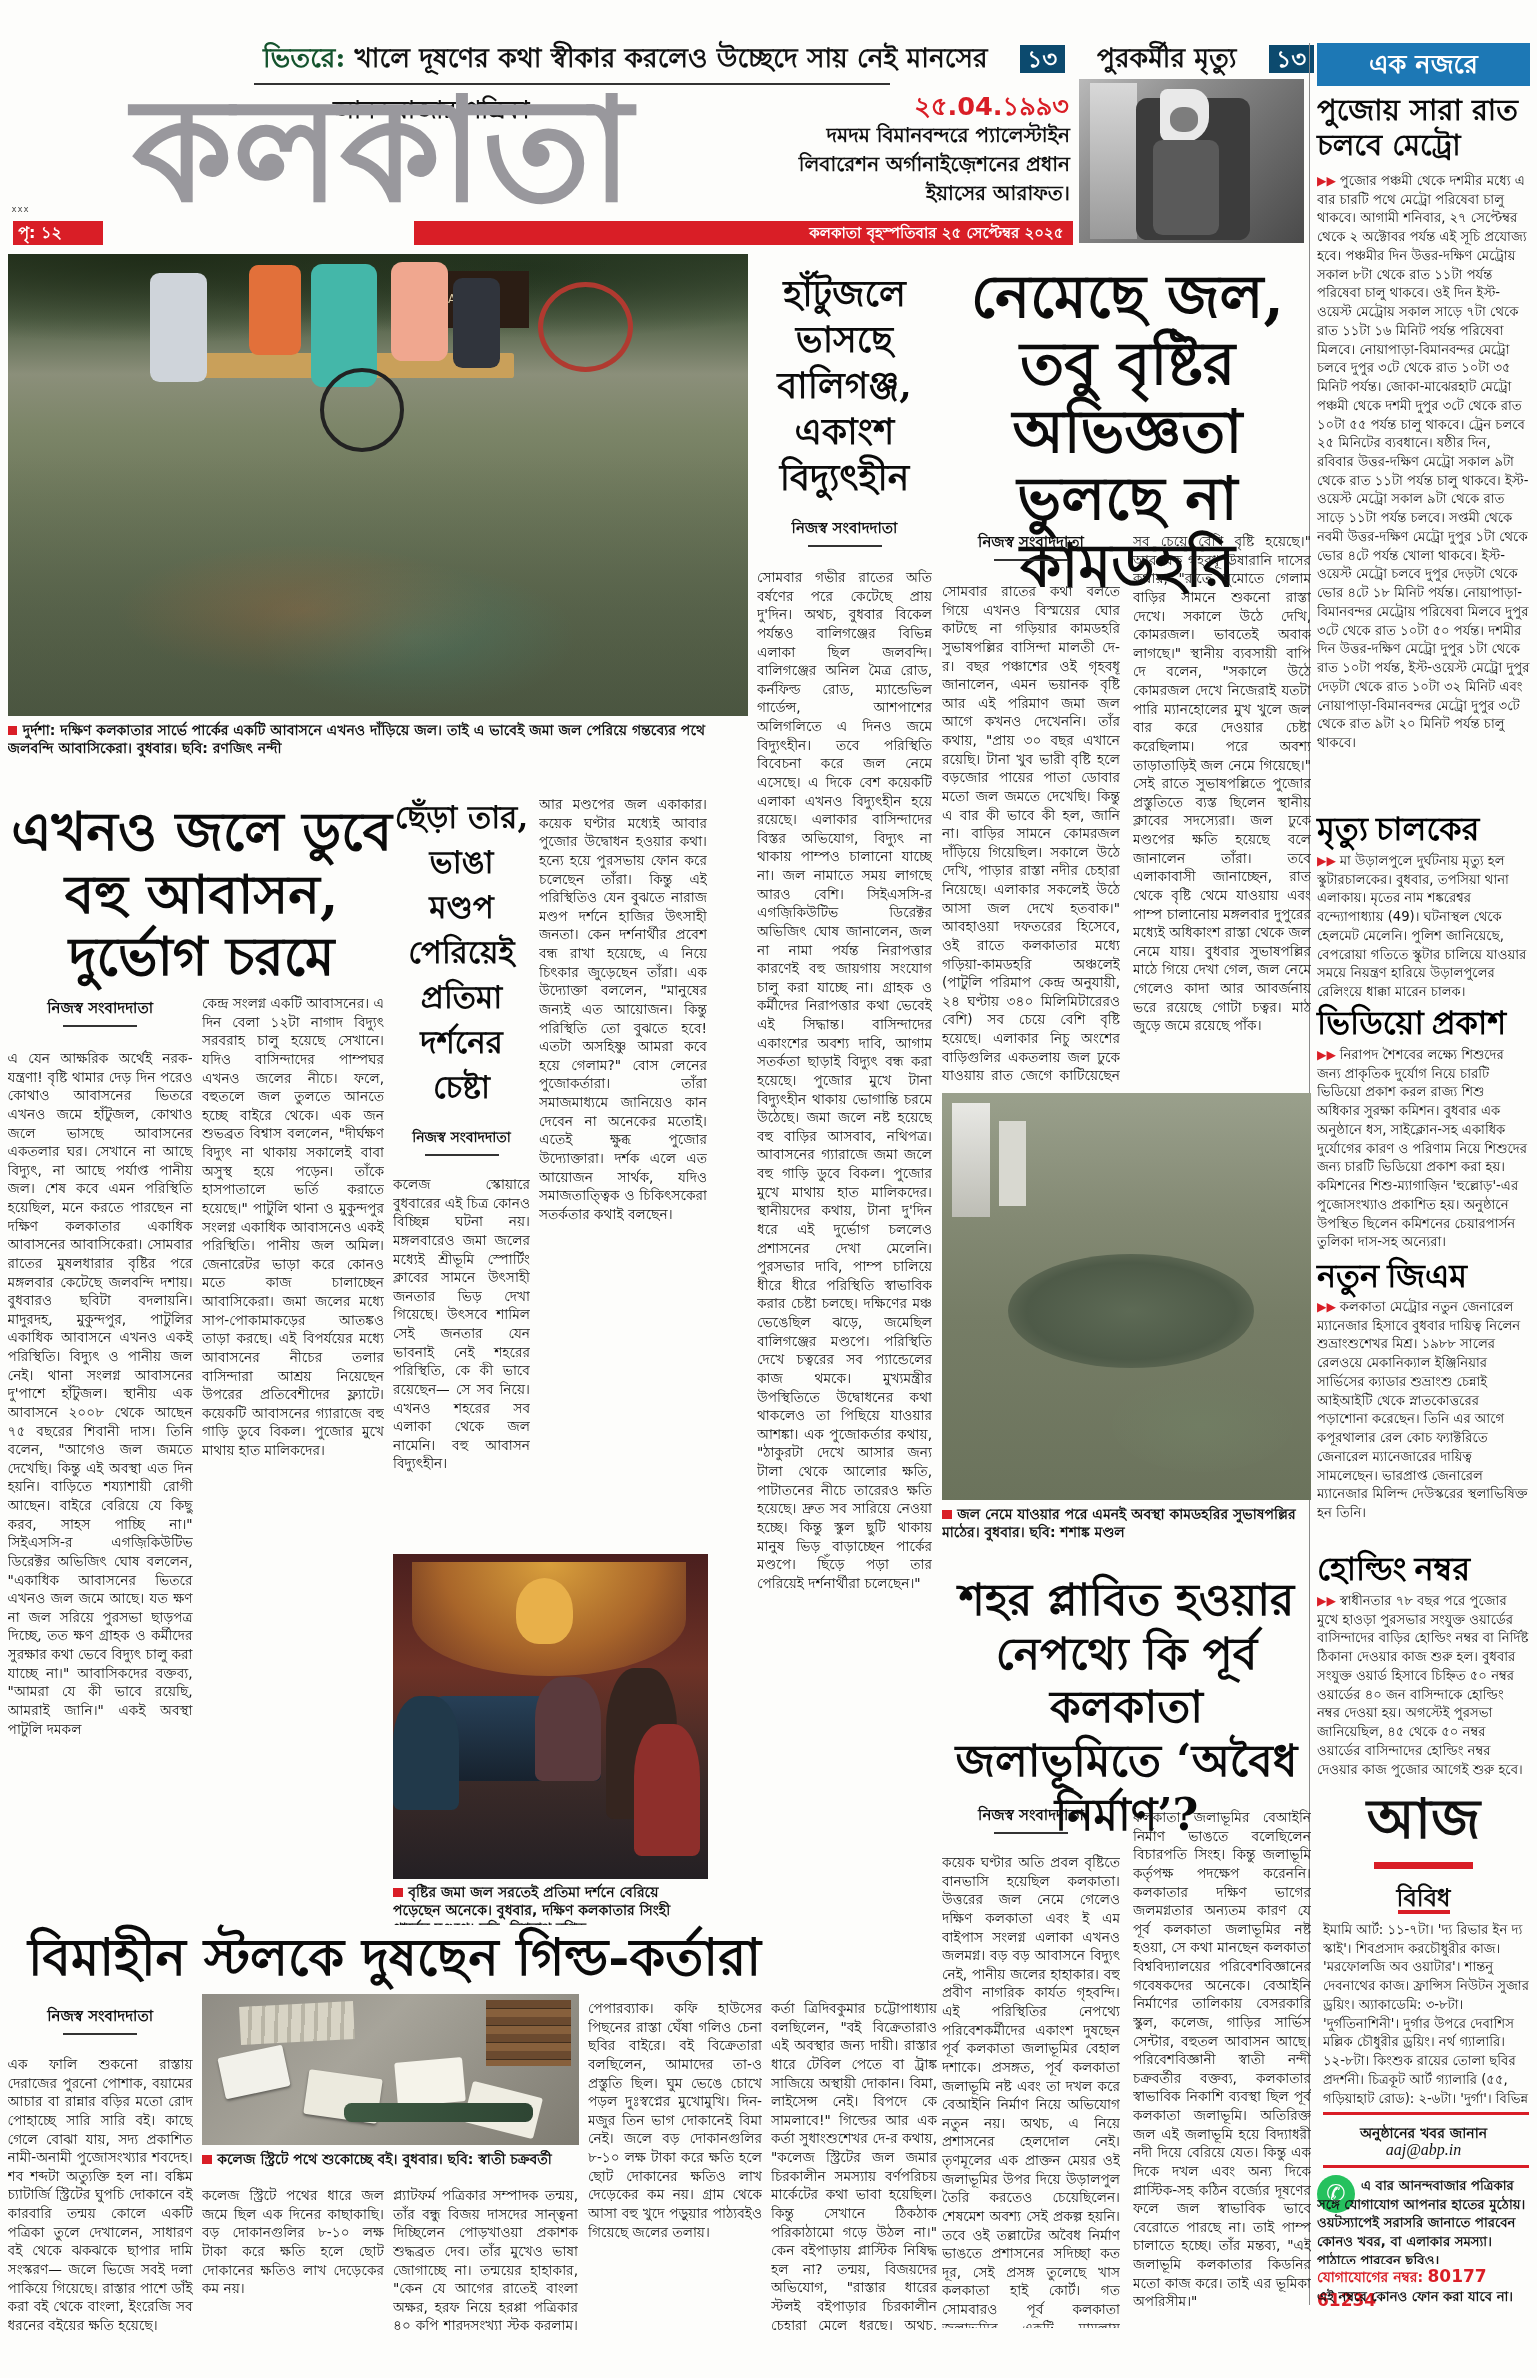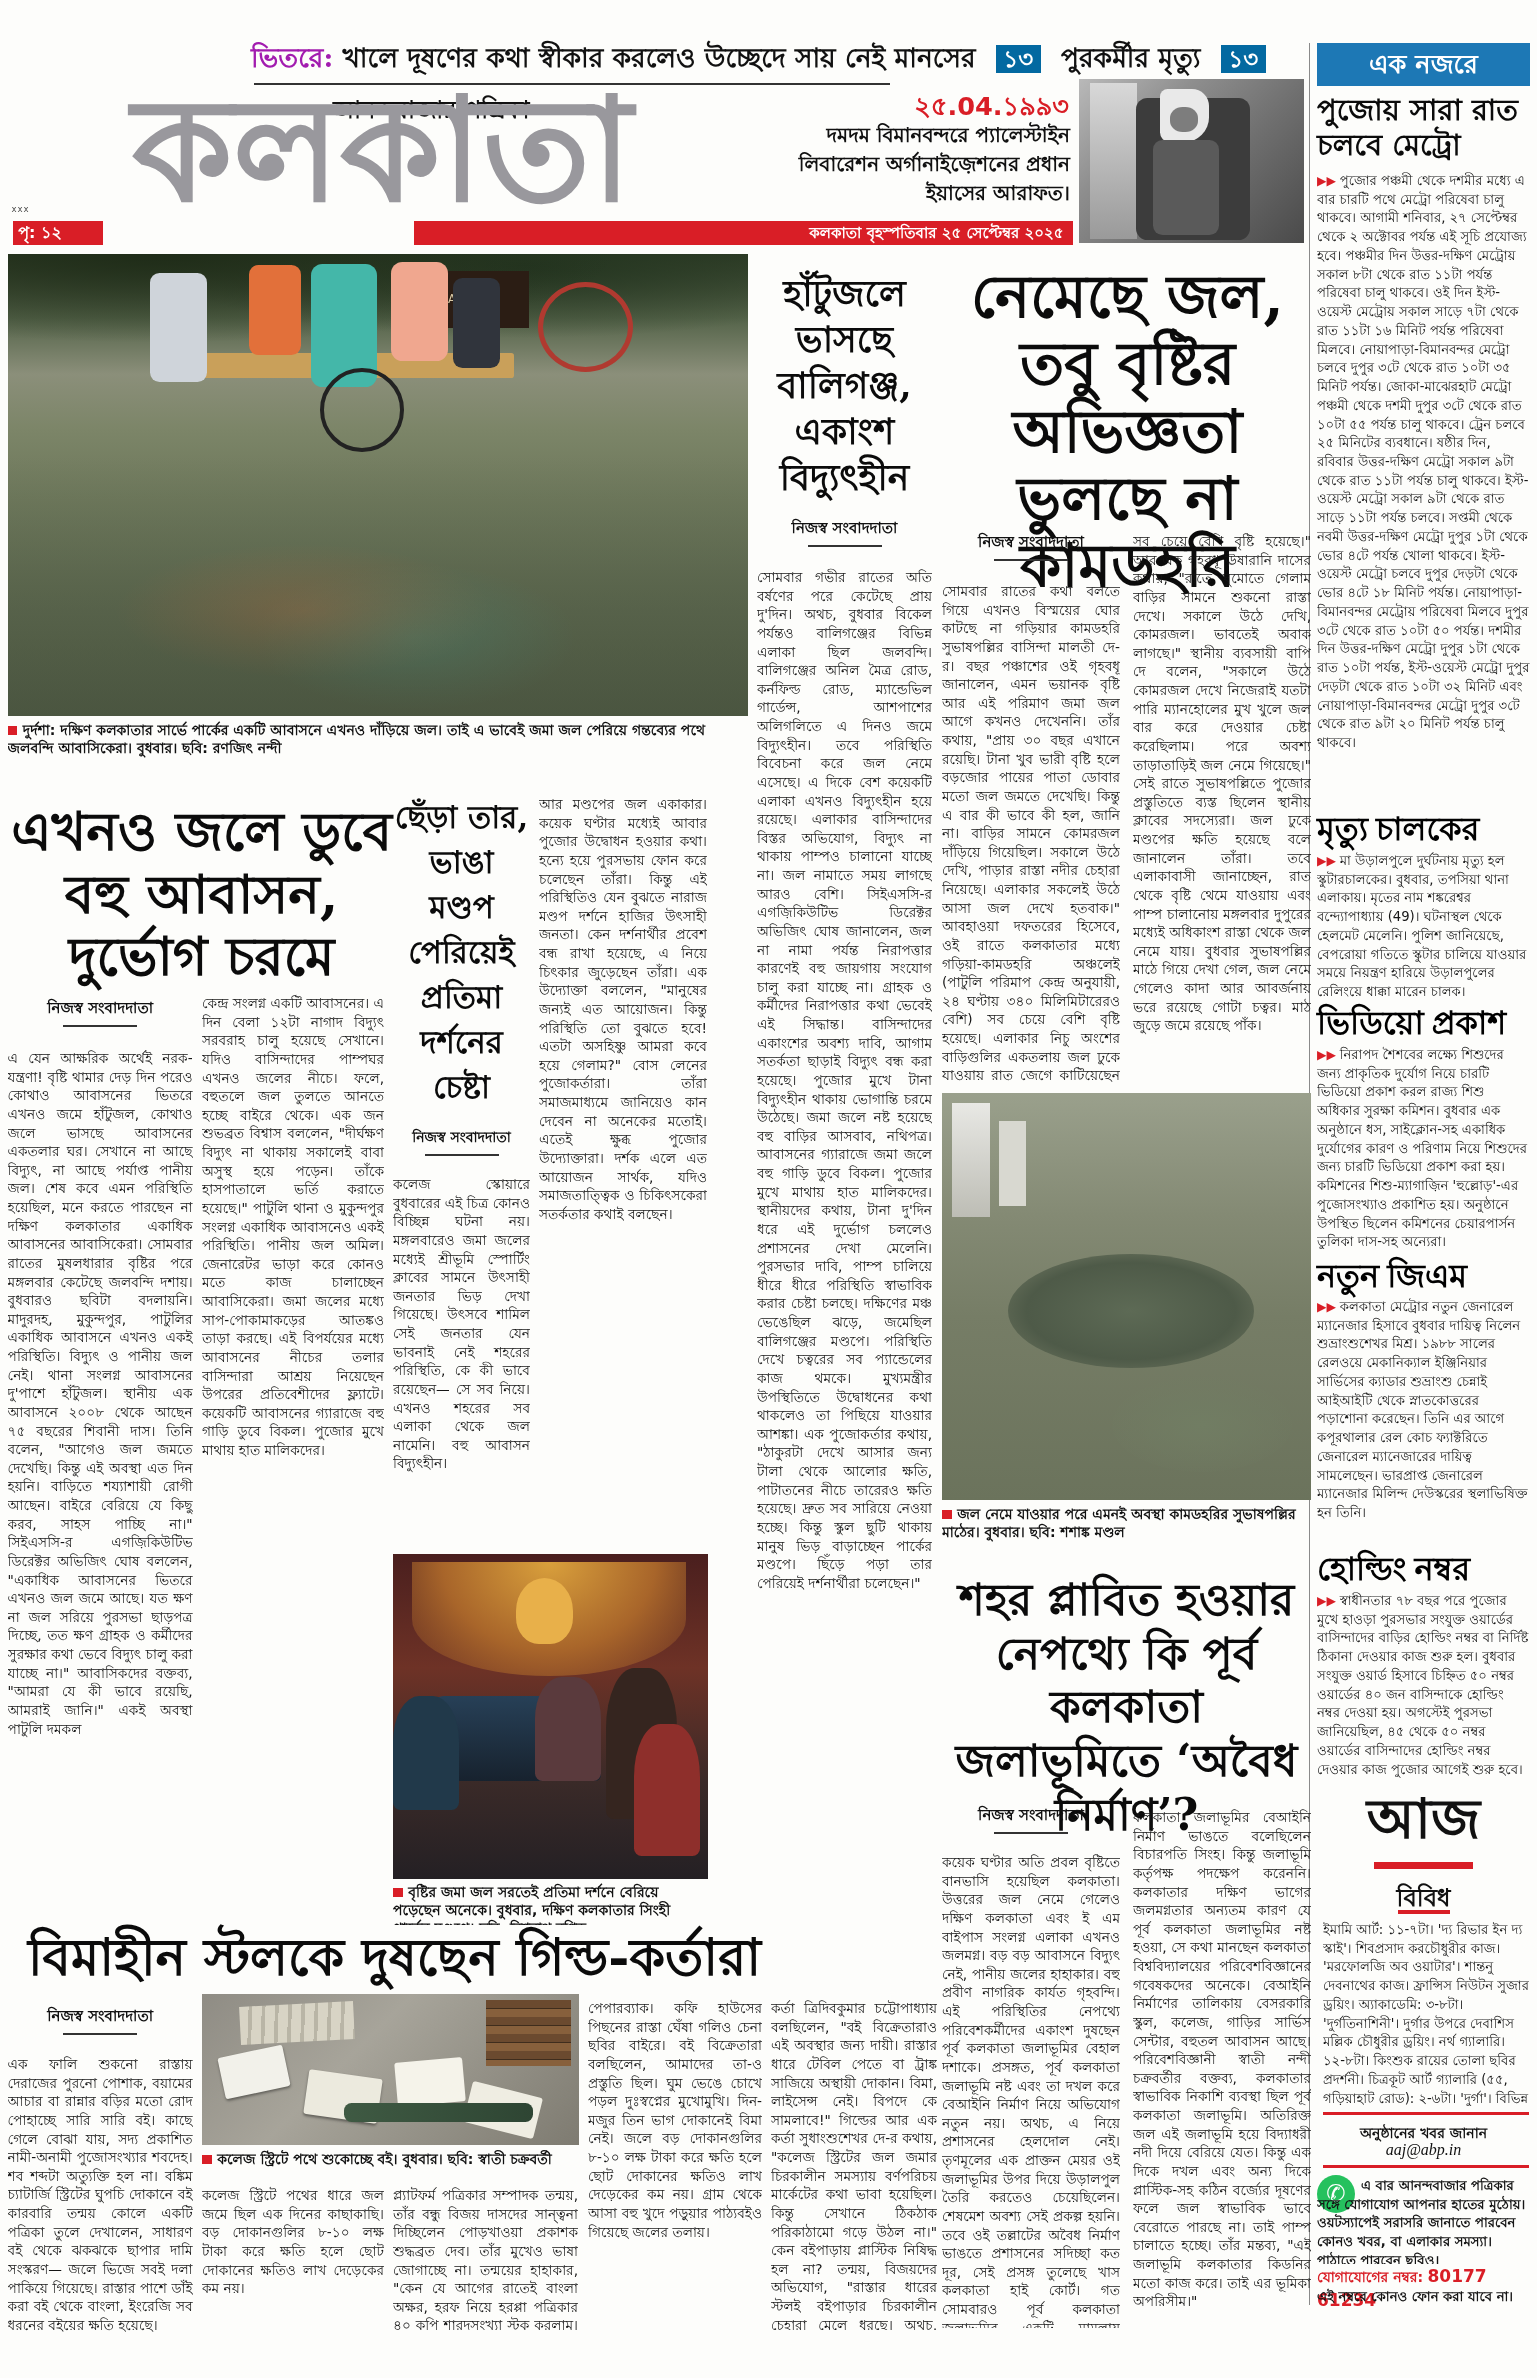--- a/index.html
+++ b/index.html
@@ -9,37 +9,37 @@
   .hl{font-weight:bold;color:#0b0b0b;text-align:center;font-family:"DejaVu Serif","Liberation Serif",serif;}
   .bcol{font-size:13.7px;line-height:1.36;text-align:justify;color:#151515;overflow:hidden;
         font-family:"DejaVu Sans","Liberation Sans",sans-serif;}
   .byline{font-weight:bold;text-align:center;font-size:15px;font-family:"DejaVu Sans",sans-serif;}
   .byline .rule{display:block;width:74px;height:1.9px;background:#333;margin:3.8px auto 0;}
   .caption{font-size:14px;font-weight:600;line-height:1.3;color:#111;
            font-family:"DejaVu Sans","Liberation Sans",sans-serif;overflow:hidden;}
   .redsq{display:inline-block;width:9.5px;height:9.5px;background:#d91e26;margin-right:5.7px;}
   .photo{position:absolute;overflow:hidden;}
   .deco{position:absolute;}
-  .badge{display:inline-block;background:#0369a1;color:#fff;font-weight:bold;
-         padding:0 7.6px;margin:0 11px;line-height:1.2;}
+  .badge{display:inline-block;background:#0c4a6e;color:#fff;font-weight:bold;
+         padding:0 7.6px;margin:0 23px;line-height:1.2;}
   .sb-sec{font-weight:bold;font-size:32px;font-family:Liberation Serif, serif;color:#000;}
   .sb-item{font-size:13.2px;line-height:1.42;text-align:left;color:#151515;
            font-family:"DejaVu Sans",sans-serif;overflow:hidden;}
   .chev{color:#d91e26;font-weight:bold;margin-right:3.8px;font-size:12.3px;}
   .vrule{position:absolute;width:0.9px;background:#8a8a8a;}
   .redbar{background:#d91e26;color:#fff;font-weight:bold;
           font-family:"DejaVu Sans",sans-serif;}
 </style>
 </head>
 <body>
 
 <div id="page">
 
   <div class="abs" style="left:251px;top:38px;width:833px;font-size:26.5px;font-weight:bold;font-family:'DejaVu Serif',serif;white-space:nowrap;">
-    <span style="color:#a21caf;">ভিতরে:</span>
+    <span style="color:#14532d;margin-left:12px;">ভিতরে:</span>
     <span>খালে দূষণের কথা স্বীকার করলেও উচ্ছেদে সায় নেই মানসের</span>
     <span class="badge" style="font-size:23px;">১৩</span>
     <span>পুরকর্মীর মৃত্যু</span>
     <span class="badge" style="font-size:23px;">১৩</span>
   </div>
   <div class="abs" style="left:254px;top:83px;width:636px;height:1.9px;background:#333;"></div>
 
   <div class="abs" style="left:333px;top:91px;font-size:24px;font-weight:bold;font-family:'DejaVu Serif',serif;">আনন্দবাজার পত্রিকা</div>
   <div class="abs" style="left:132px;top:74px;font-size:144px;line-height:1.05;font-weight:bold;color:#99989d;font-family:'DejaVu Serif',serif;">কলকাতা</div>
   <div class="abs" style="left:11.4px;top:204px;font-size:8.5px;letter-spacing:0.9px;color:#444;font-family:'DejaVu Sans Mono',monospace;">xxx</div>

